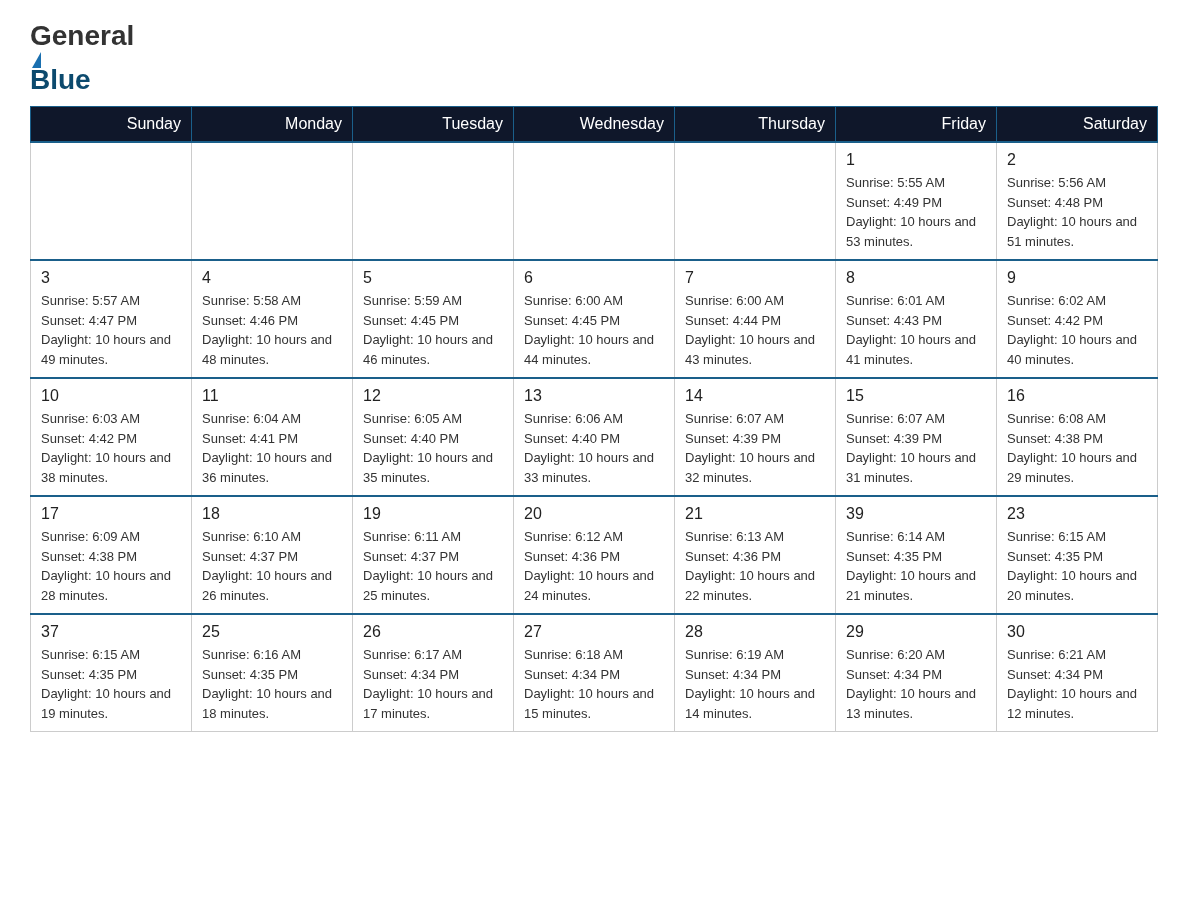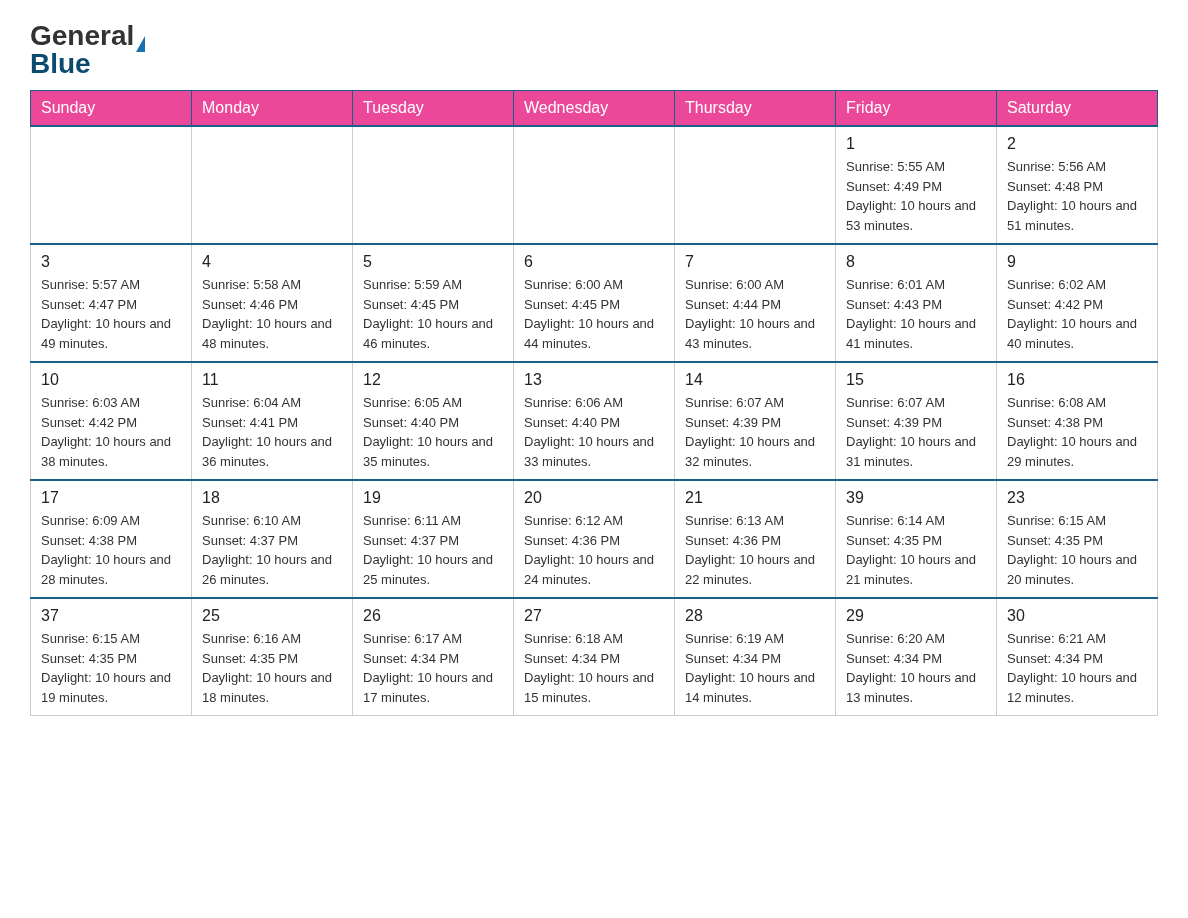--- a/index.html
+++ b/index.html
@@ -34,26 +34,26 @@
       font-size: 22px;
       font-weight: normal;
       color: #444;
     }
     .calendar {
       width: 100%;
       border-collapse: collapse;
       margin-top: 8px;
     }
     .calendar th {
-      background: #ec4899;
+      background: #0f172a;
       color: #fff;
       font-size: 16px;
       font-weight: normal;
       padding: 8px 10px;
-      text-align: left;
+      text-align: right;
       border: 1px solid #1a5f8a;
     }
     .calendar td {
       vertical-align: top;
       padding: 8px 10px;
       border: 1px solid #ccc;
       width: calc(100% / 7);
       font-size: 13px;
       color: #333;
       background: #fff;
@@ -72,22 +72,22 @@
     .day-info {
       font-size: 13px;
       line-height: 1.5;
       color: #333;
     }
     .empty-cell {
       background: #f9f9f9;
     }
     .logo-row {
       display: flex;
-      flex-direction: row;
-      align-items: flex-end;
+      flex-direction: column;
+      align-items: flex-start;
     }
   </style>
 </head>
 <body>
 
 <div class="header">
   <div class="logo">
     <div class="logo-row">
       <span style="font-size:28px;font-weight:bold;color:#333;">General</span>
       <span style="display:inline-block;width:0;height:0;border-left:9px solid transparent;border-right:0px solid transparent;border-bottom:16px solid #1a6faf;margin-left:2px;position:relative;top:0px;"></span>

